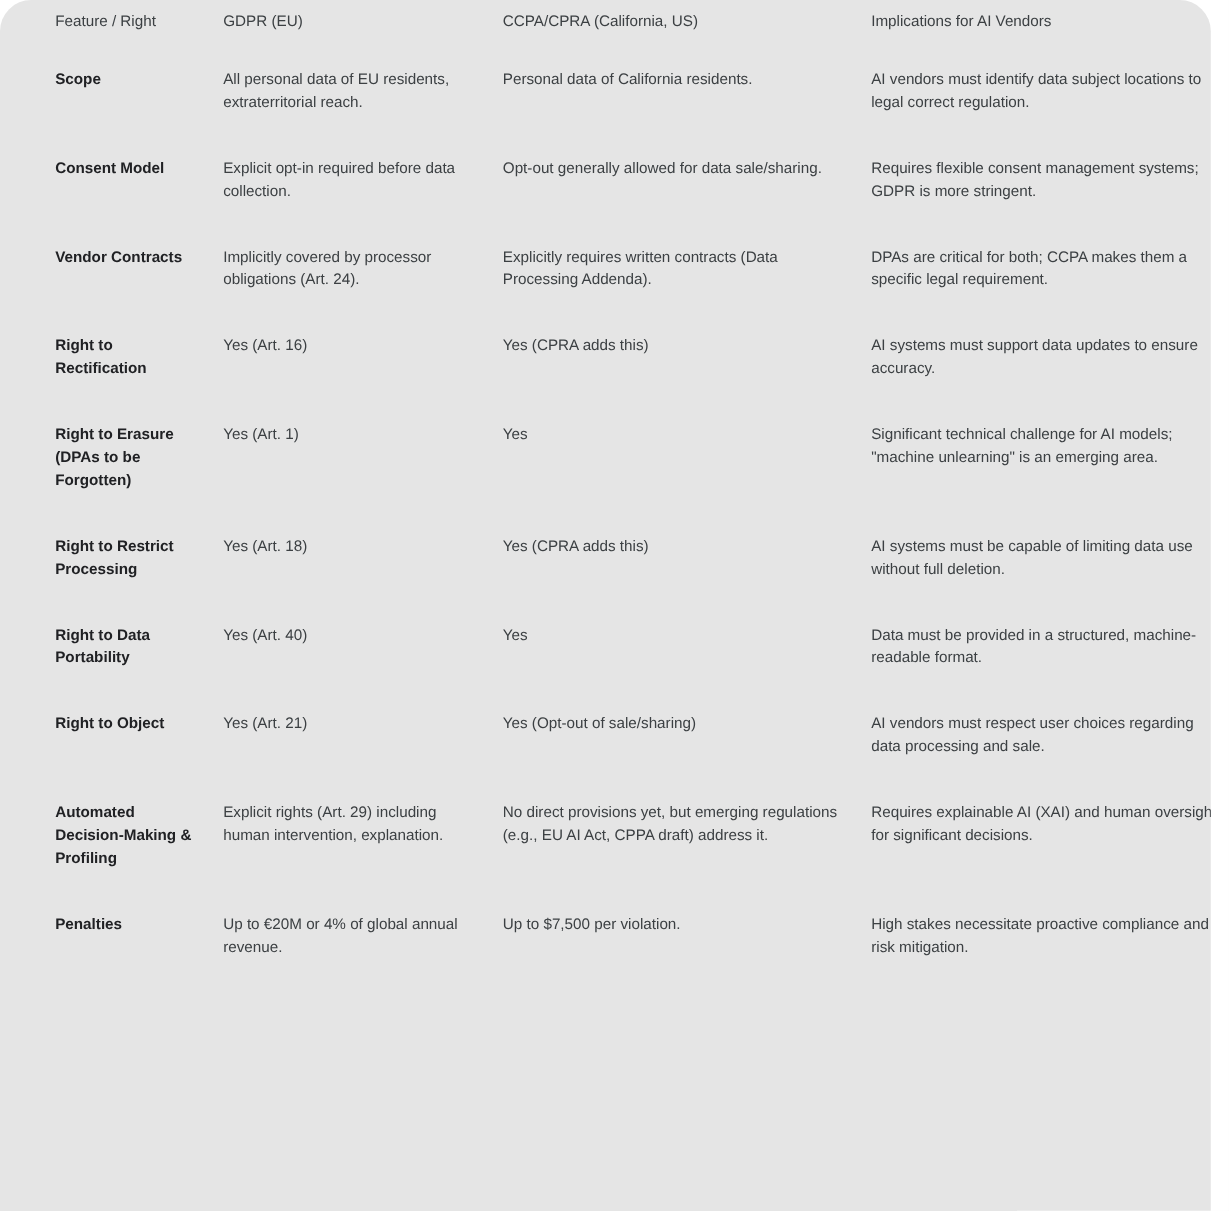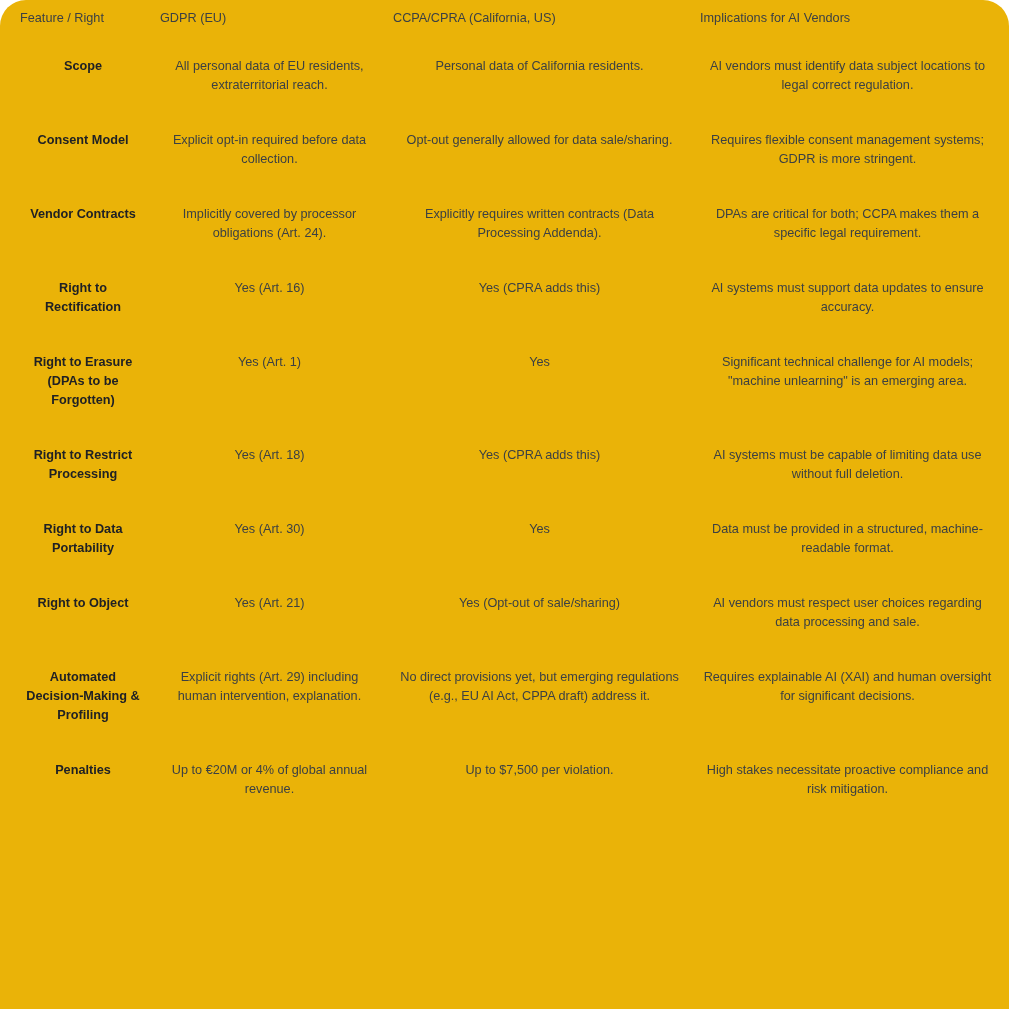--- a/index.html
+++ b/index.html
@@ -10,24 +10,25 @@
     height: 1009px;
     background: #ffffff;
     font-family: "Liberation Sans", sans-serif;
   }
   #panel {
     position: absolute;
     left: 0;
     top: 0;
     width: 1009px;
     height: 1009px;
-    background: #eab308;
+    background: #e5e5e5;
     border-top-left-radius: 26px;
     border-top-right-radius: 26px;
     overflow: hidden;
+    padding-left: 26px;
   }
   table.cmp {
     width: 1009px;
     border-collapse: collapse;
     table-layout: fixed;
   }
   table.cmp col.c1 { width: 160px; }
   table.cmp col.c2 { width: 233px; }
   table.cmp col.c3 { width: 307px; }
   table.cmp col.c4 { width: 309px; }
@@ -37,21 +38,21 @@
     font-weight: 400;
     font-size: 12.7px;
     line-height: 19px;
     color: #3c4043;
     padding: 9px 14px 9px 0;
     vertical-align: top;
   }
   thead th.first { padding-left: 20px; }
 
   tbody td {
-    text-align: center;
+    text-align: left;
     font-size: 12.7px;
     line-height: 19px;
     color: #3c4043;
     padding: 18px 14px 18px 0;
     vertical-align: top;
   }
   tbody td.rowhead {
     font-weight: 700;
     padding-left: 20px;
     color: #202124;
@@ -110,21 +111,21 @@
           <td>Significant technical challenge for AI models; "machine unlearning" is an emerging area.</td>
         </tr>
         <tr>
           <td class="rowhead">Right to Restrict Processing</td>
           <td>Yes (Art. 18)</td>
           <td>Yes (CPRA adds this)</td>
           <td>AI systems must be capable of limiting data use without full deletion.</td>
         </tr>
         <tr>
           <td class="rowhead">Right to Data Portability</td>
-          <td>Yes (Art. 30)</td>
+          <td>Yes (Art. 40)</td>
           <td>Yes</td>
           <td>Data must be provided in a structured, machine-readable format.</td>
         </tr>
         <tr>
           <td class="rowhead">Right to Object</td>
           <td>Yes (Art. 21)</td>
           <td>Yes (Opt-out of sale/sharing)</td>
           <td>AI vendors must respect user choices regarding data processing and sale.</td>
         </tr>
         <tr>

